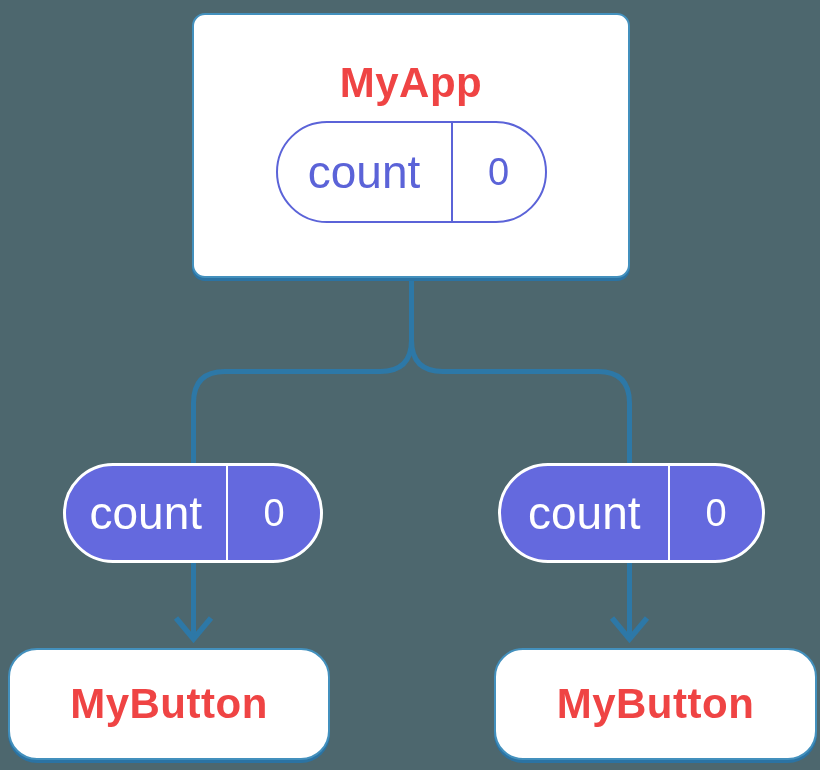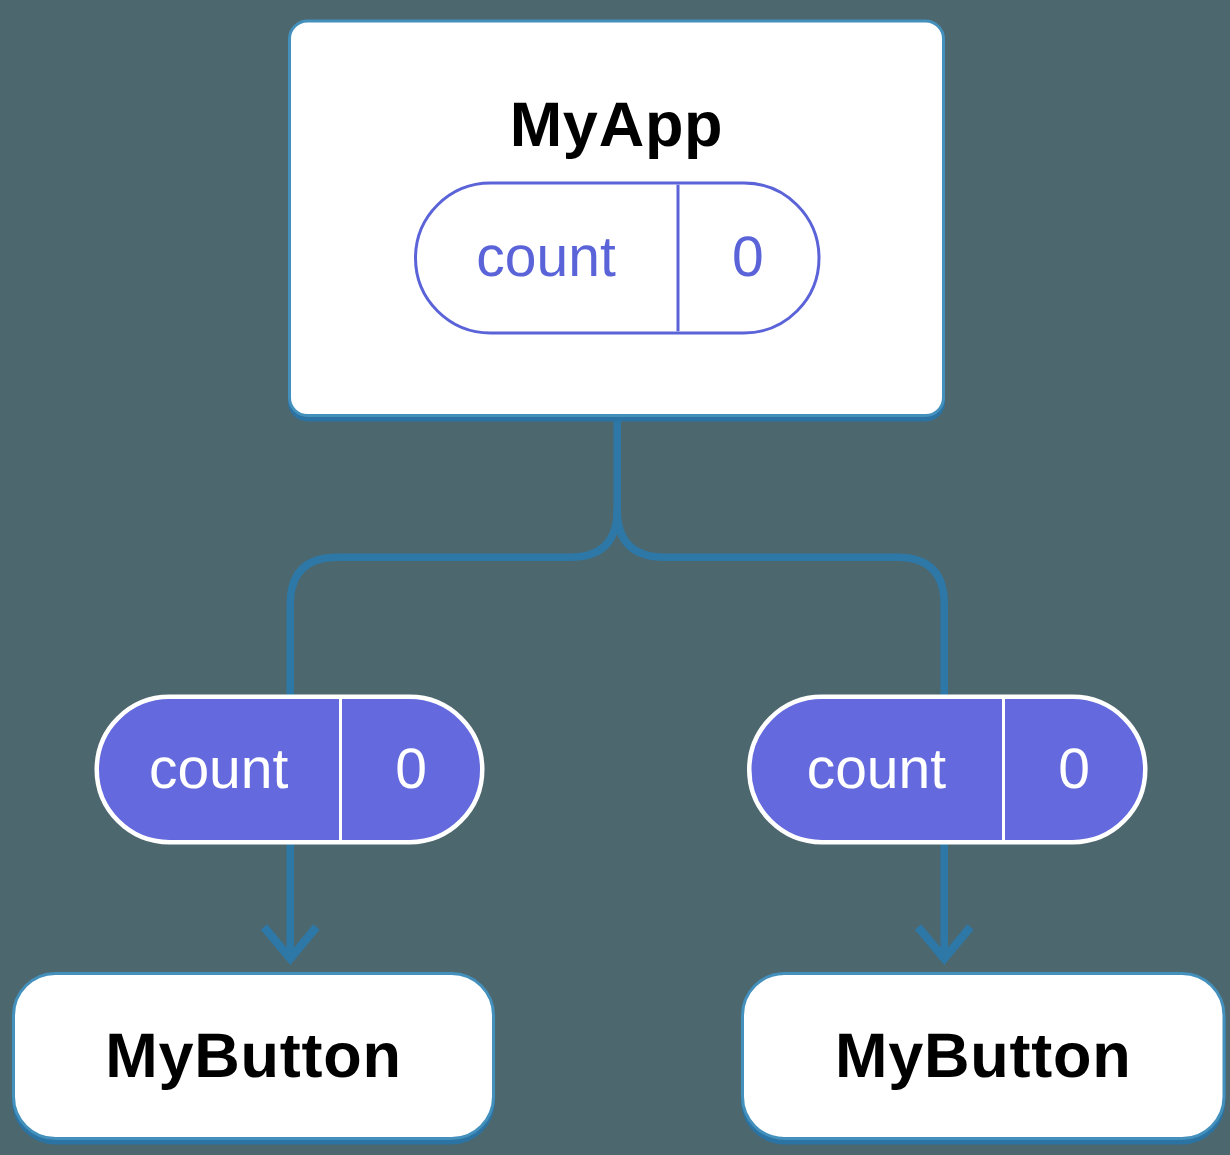--- a/index.html
+++ b/index.html
@@ -26,21 +26,21 @@
     background: #ffffff;
     border: 2px solid #4390bd;
     border-radius: 13px;
     box-shadow: 0 3px 0 #2b73a3;
     box-sizing: border-box;
     z-index: 2;
   }
   .node-title {
     font-size: 42px;
     font-weight: bold;
-    color: #000000;
+    color: #ef4444;
     letter-spacing: 0.5px;
     text-align: left;
   }
   #myapp-node {
     left: 192px; top: 13px;
     width: 438px; height: 265px;
     display: flex;
     flex-direction: column;
     align-items: center;
   }
@@ -50,21 +50,21 @@
     align-items: stretch;
     box-sizing: border-box;
     border-radius: 52px;
     overflow: hidden;
   }
   .pill .pill-name {
     flex: 1;
     display: flex;
     align-items: center;
     justify-content: center;
-    font-size: 38px;
+    font-size: 46px;
   }
   .pill .pill-divider {
     width: 2.5px;
     align-self: stretch;
   }
   .pill .pill-value {
     width: 92px;
     display: flex;
     align-items: center;
     justify-content: center;

